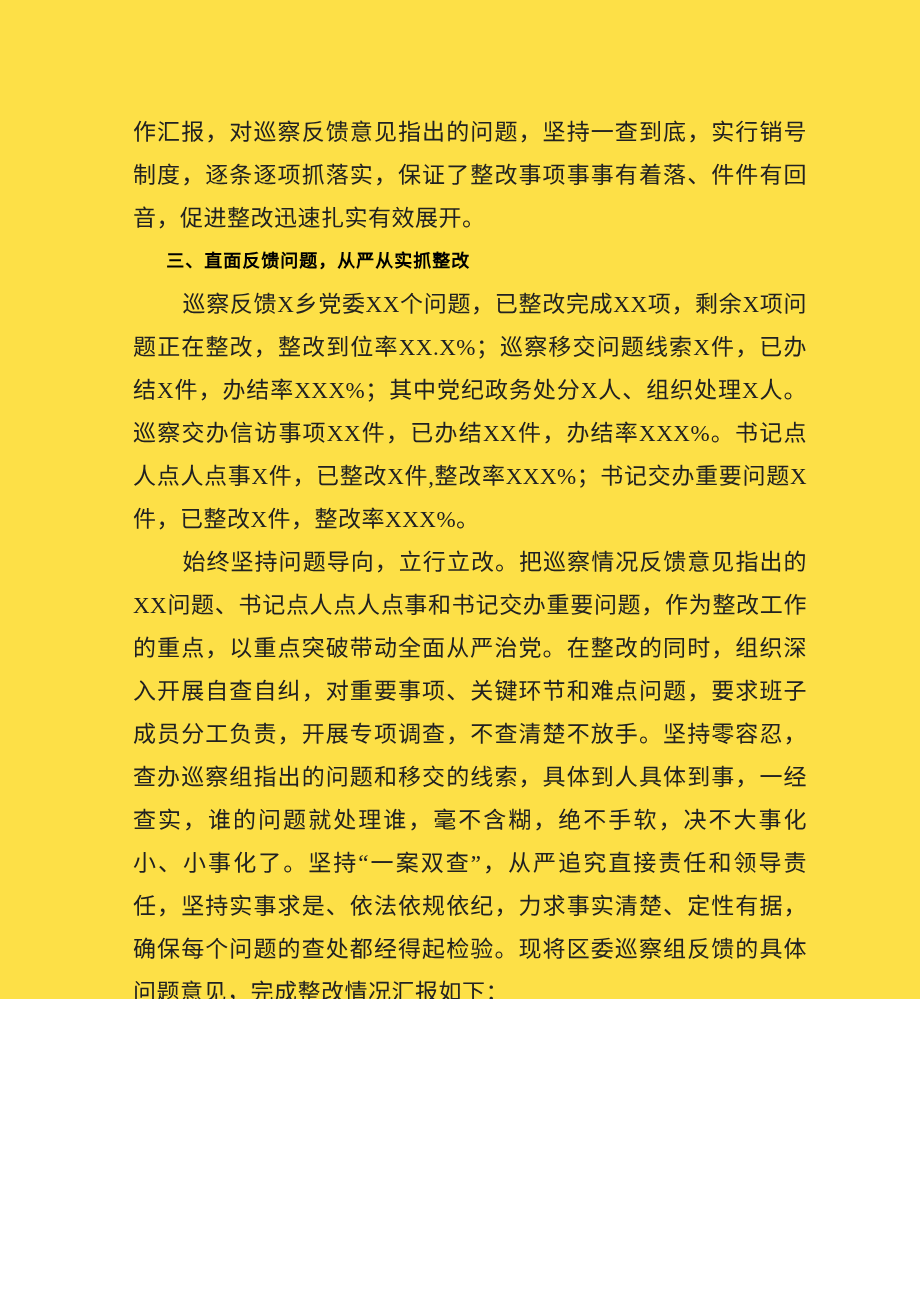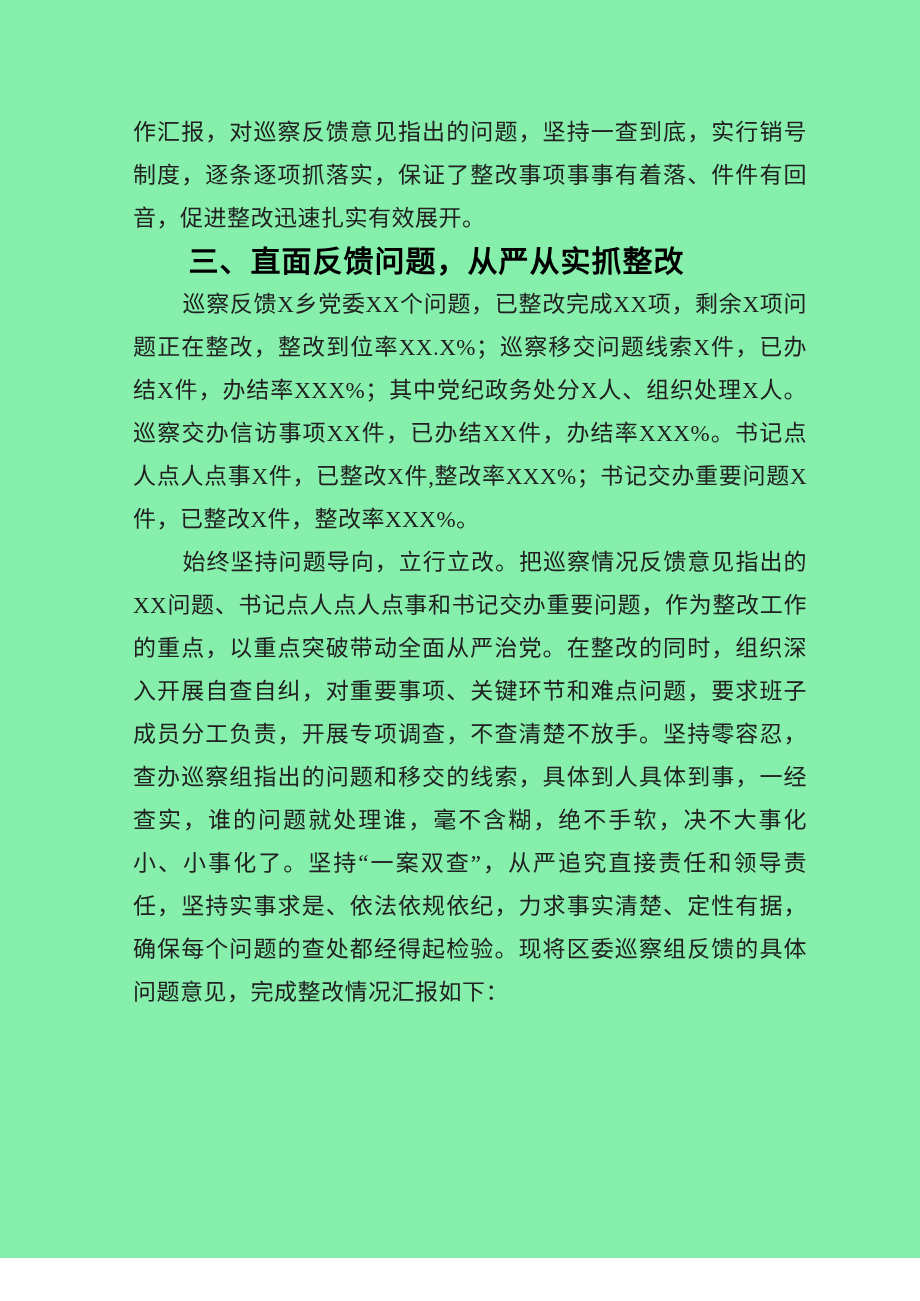--- a/index.html
+++ b/index.html
@@ -3,22 +3,22 @@
 <meta charset="utf-8">
 <style>
   html, body {
     margin: 0;
     padding: 0;
     background: #ffffff;
   }
   .page {
     position: relative;
     width: 920px;
-    height: 1258px;
-    background: #86efac;
+    height: 999px;
+    background: #fde047;
     overflow: hidden;
   }
   .content {
     position: absolute;
     left: 133px;
     top: 111px;
     width: 674px;
     font-family: "Liberation Serif", "DejaVu Serif", serif;
     font-size: 23px;
     line-height: 43px;
@@ -32,21 +32,21 @@
     text-indent: 2.15em;
   }
   .content p.no-indent {
     text-indent: 0;
   }
   .heading {
     margin: 0;
     padding: 0;
     font-family: "Liberation Sans", "DejaVu Sans", sans-serif;
     font-weight: 700;
-    font-size: 30px;
+    font-size: 18px;
     line-height: 43px;
     color: #000000;
     text-indent: 1.85em;
     letter-spacing: 1px;
     text-align: left;
   }
 </style>
 </head>
 <body>
 

